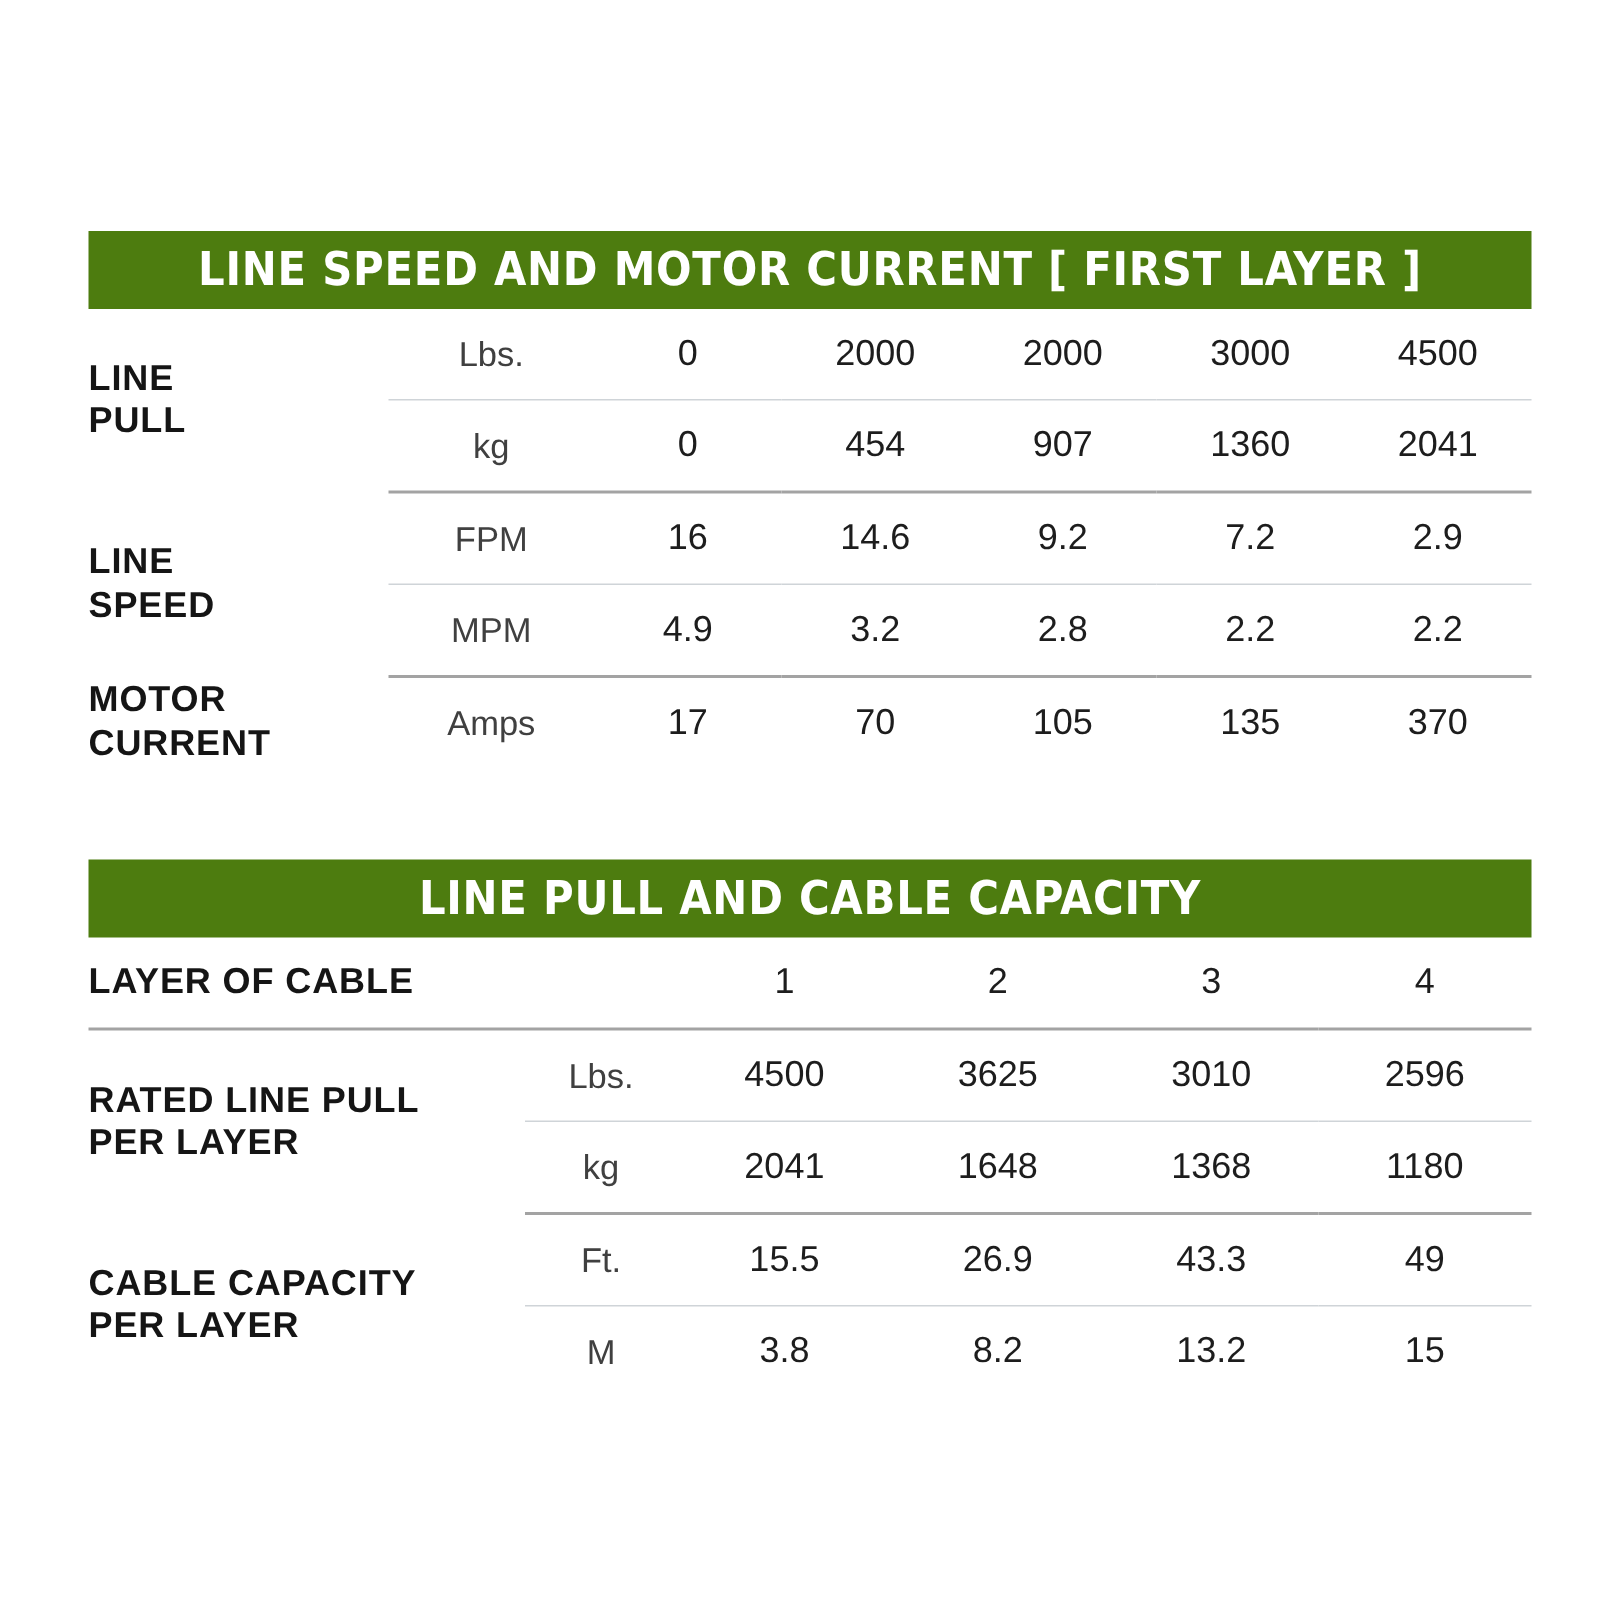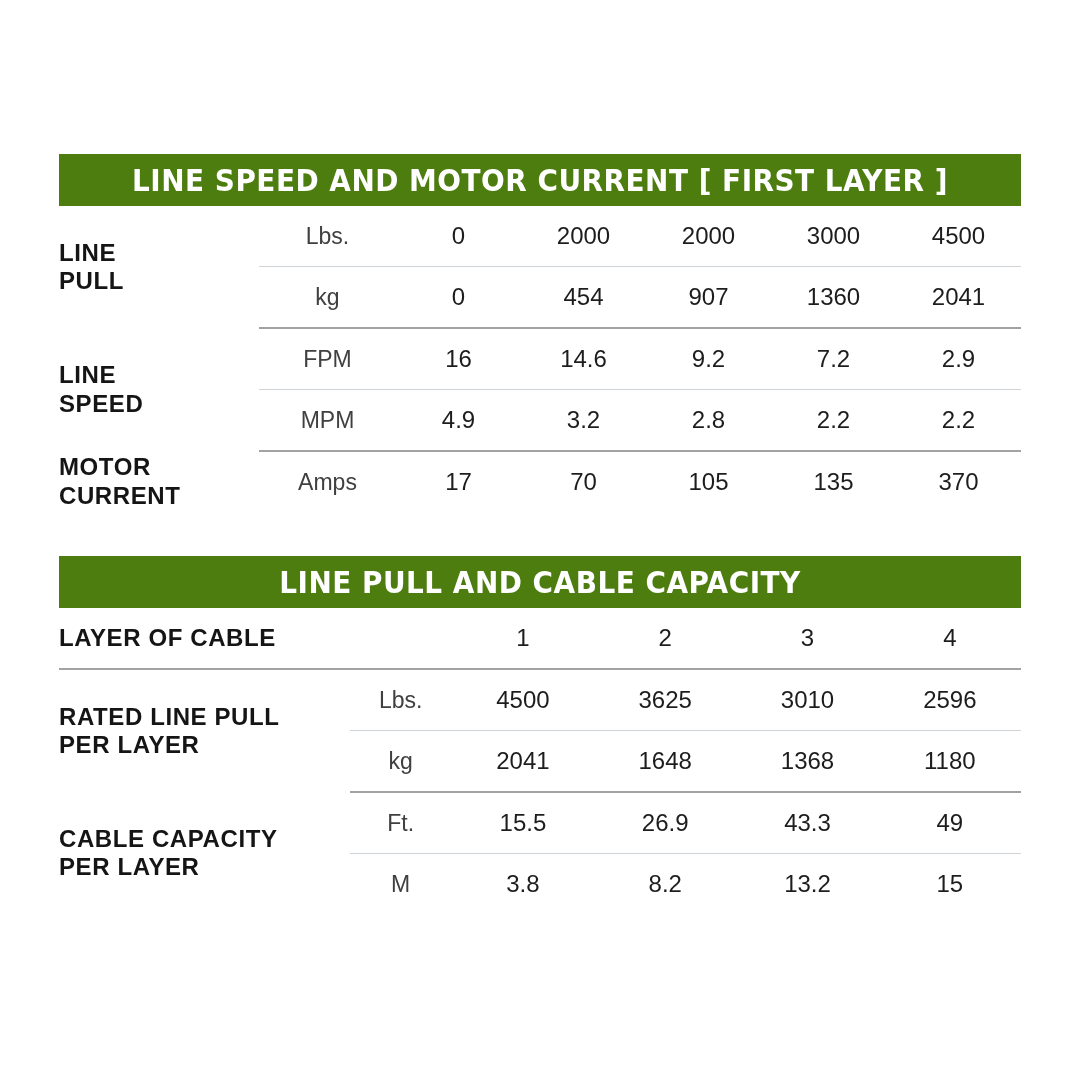--- a/index.html
+++ b/index.html
@@ -19,21 +19,21 @@
     width: 1080px;
     height: 1080px;
     box-sizing: border-box;
   }
   .spec-block {
     position: absolute;
     left: 59px;
     width: 962px;
   }
   #block-1 { top: 154px; }
-  #block-2 { top: 556px; }
+  #block-2 { top: 573px; }
 
   .block-header {
     background: #4d7c0f;
     color: #ffffff;
     text-align: center;
     font-weight: bold;
     letter-spacing: 0.5px;
     font-size: 31px;
     line-height: 52px;
     height: 52px;

